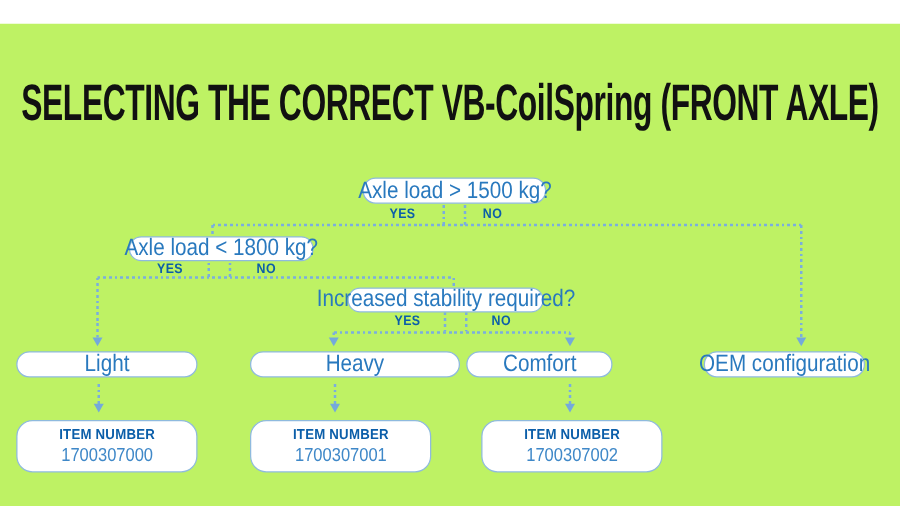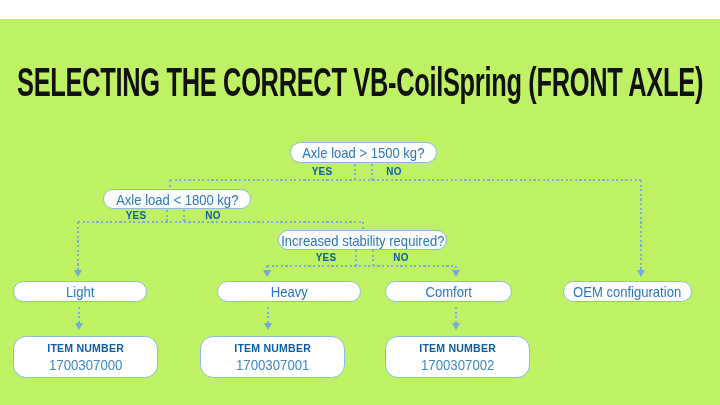--- a/index.html
+++ b/index.html
@@ -19,21 +19,21 @@
   }
   .title{
     position:absolute;left:17px;top:40px;margin:0;
     font-size:41px;font-weight:800;letter-spacing:-0.5px;white-space:nowrap;
     transform:scaleX(0.62);transform-origin:0 0;color:var(--ink);
   }
   .node{
     position:absolute;box-sizing:border-box;background:#fff;
     border:1.5px solid var(--border);border-radius:11px;
     display:flex;align-items:center;justify-content:center;
-    color:var(--blue-mid);font-size:15px;
+    color:var(--blue-mid);font-size:19px;
   }
   .node .cond{transform:scaleX(0.87);transform-origin:center;white-space:nowrap;}
   .itembox{
     position:absolute;box-sizing:border-box;background:#fff;
     border:1.5px solid var(--border);border-radius:13px;
     display:flex;flex-direction:column;align-items:center;justify-content:center;gap:2px;text-align:right;
   }
   .item-label{
     color:var(--blue-dark);font-weight:bold;font-size:11.5px;letter-spacing:0.2px;
     transform:scaleX(0.92);white-space:nowrap;
@@ -73,33 +73,33 @@
   </div>
   <div class="yn" style="left:300px;top:146px">YES</div>
   <div class="yn" style="left:372px;top:146px">NO</div>
 
   <div class="node" style="left:103px;top:170px;width:148px;height:20px">
     <span class="cond">Axle load &lt; 1800 kg?</span>
   </div>
   <div class="yn" style="left:114px;top:190px">YES</div>
   <div class="yn" style="left:191px;top:190px">NO</div>
 
-  <div class="node" style="left:278px;top:211px;width:169px;height:20px">
+  <div class="node" style="left:278px;top:211px;width:157px;height:20px">
     <span class="cond">Increased stability required?</span>
   </div>
   <div class="yn" style="left:304px;top:232px">YES</div>
   <div class="yn" style="left:379px;top:232px">NO</div>
 
-  <div class="node" style="left:13px;top:262px;width:134px;height:21px">
+  <div class="node" style="left:13px;top:262px;width:145px;height:21px">
     <span class="cond">Light</span>
   </div>
-  <div class="node" style="left:217px;top:262px;width:144px;height:21px">
+  <div class="node" style="left:200px;top:262px;width:168px;height:21px">
     <span class="cond">Heavy</span>
   </div>
-  <div class="node" style="left:385px;top:262px;width:127px;height:21px">
+  <div class="node" style="left:373px;top:262px;width:117px;height:21px">
     <span class="cond">Comfort</span>
   </div>
   <div class="node" style="left:563px;top:262px;width:129px;height:21px">
     <span class="cond">OEM configuration</span>
   </div>
 
   <div class="itembox" style="left:13px;top:317px;width:145px;height:42px">
     <div class="item-label">ITEM NUMBER</div>
     <div class="item-num">1700307000</div>
   </div>

